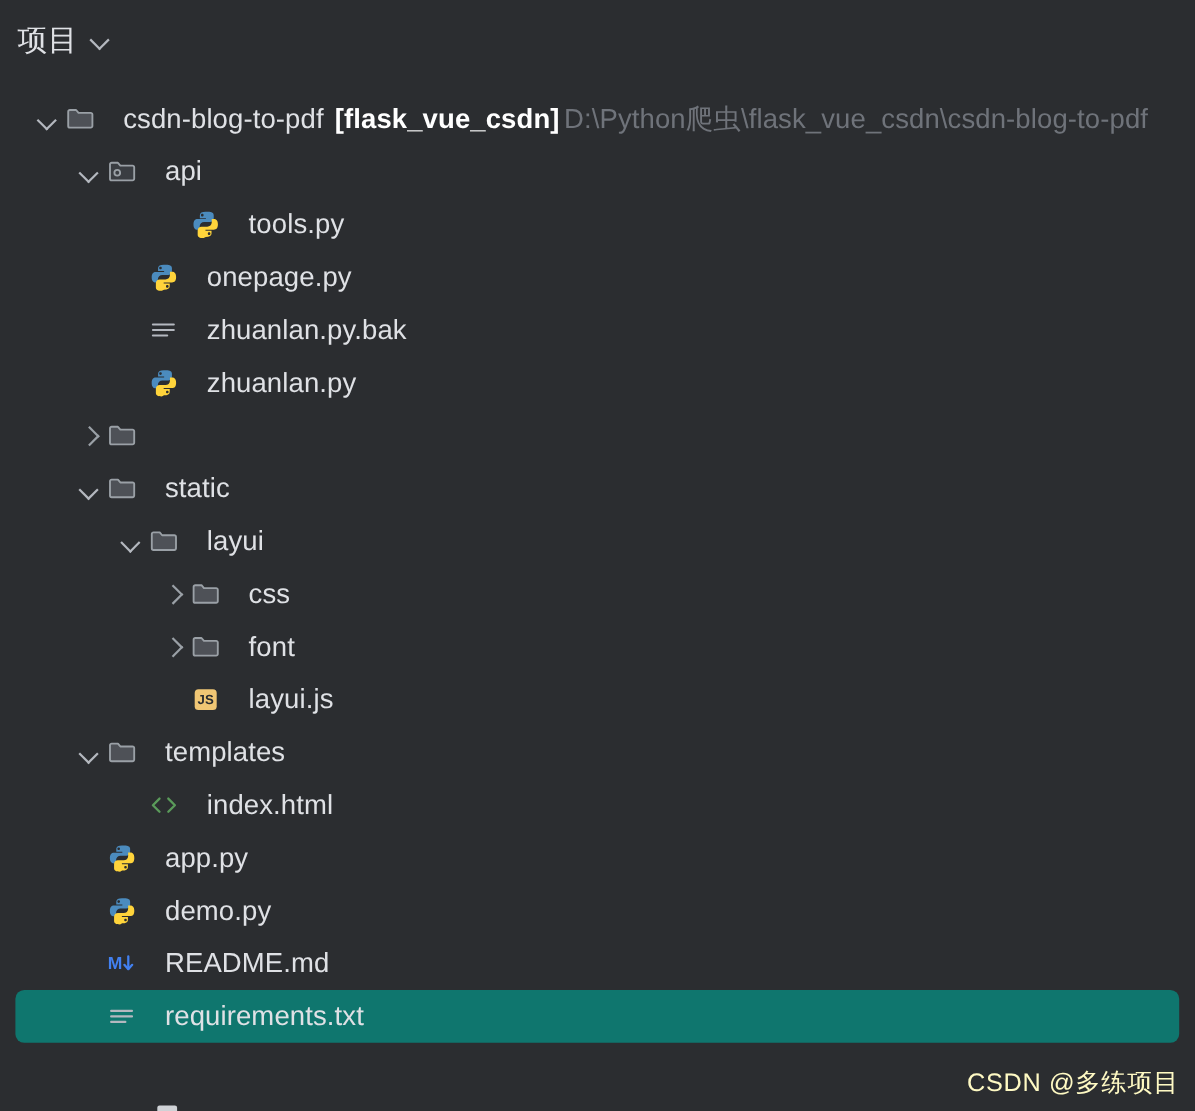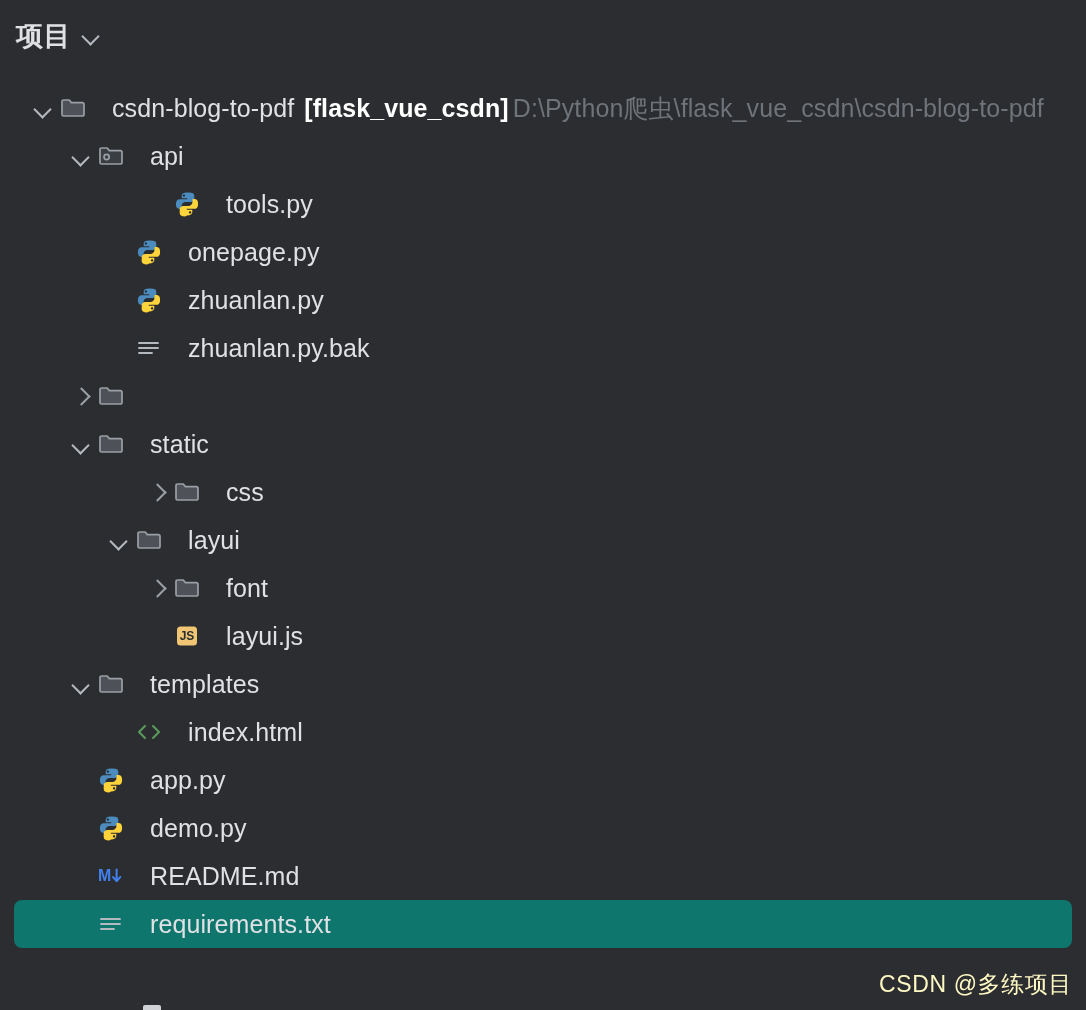--- a/index.html
+++ b/index.html
@@ -28,21 +28,21 @@
   .tw-header {
     height: 72px;
     display: flex;
     align-items: center;
     padding-left: 16px;
     gap: 10px;
     user-select: none;
   }
   .tw-title {
     font-size: 27px;
-    font-weight: 700;
+    font-weight: 400;
     color: #dfe1e5;
     letter-spacing: 0.5px;
     line-height: 1;
     text-align: center;
   }
   .chev-down-hdr {
     width: 22px;
     height: 22px;
     position: relative;
     flex: none;
@@ -220,78 +220,78 @@
             <path d="M14.1 25.4c3.3 0 5.2-1 5.2-3.1v-2.6h-5.5v-0.9h7.6c2.2 0 3.7-1.4 3.7-4.9s-1.5-4.8-3.7-4.8h-1.9v3c0 2.3-1.8 4-4.1 4H10.2c-2 0-3.5 1.5-3.5 3.4v3.8c0 2 1.6 3.1 5.4 3.1zm3-1.8c-0.7 0-1.2-0.5-1.2-1.2s0.5-1.2 1.2-1.2 1.2 0.5 1.2 1.2-0.5 1.2-1.2 1.2z" fill="#ffd43b"></path>
           </svg>
         </span>
         <span class="label">onepage.py</span>
       </div>
       <div class="row">
         <span class="indent" style="width: 90px;"></span>
         <span class="twisty none"></span>
         <span class="icon">
           <svg width="28" height="28" viewBox="0 0 28 28">
-            <path d="M13.9 2.6c-3.3 0-5.2 1-5.2 3.1v2.6h5.5v0.9H6.6C4.4 9.2 2.9 10.6 2.9 14.1s1.5 4.8 3.7 4.8h1.9v-3c0-2.3 1.8-4 4.1-4h5.2c2 0 3.5-1.5 3.5-3.4V5.7c0-2-1.6-3.1-5.4-3.1zm-3 1.8c0.7 0 1.2 0.5 1.2 1.2s-0.5 1.2-1.2 1.2-1.2-0.5-1.2-1.2 0.5-1.2 1.2-1.2z" fill="#4b8bbe"></path>
-            <path d="M14.1 25.4c3.3 0 5.2-1 5.2-3.1v-2.6h-5.5v-0.9h7.6c2.2 0 3.7-1.4 3.7-4.9s-1.5-4.8-3.7-4.8h-1.9v3c0 2.3-1.8 4-4.1 4H10.2c-2 0-3.5 1.5-3.5 3.4v3.8c0 2 1.6 3.1 5.4 3.1zm3-1.8c-0.7 0-1.2-0.5-1.2-1.2s0.5-1.2 1.2-1.2 1.2 0.5 1.2 1.2-0.5 1.2-1.2 1.2z" fill="#ffd43b"></path>
-          </svg>
-        </span>
-        <span class="label">zhuanlan.py</span>
-      </div>
-      <div class="row">
-        <span class="indent" style="width: 90px;"></span>
-        <span class="twisty none"></span>
-        <span class="icon">
-          <svg width="28" height="28" viewBox="0 0 28 28">
             <g stroke="#b4b8bf" stroke-width="1.9" stroke-linecap="round">
               <line x1="4" y1="9" x2="23" y2="9"></line>
               <line x1="4" y1="14" x2="23" y2="14"></line>
               <line x1="4" y1="19" x2="17" y2="19"></line>
             </g>
           </svg>
         </span>
         <span class="label">zhuanlan.py.bak</span>
       </div>
       <div class="row">
+        <span class="indent" style="width: 90px;"></span>
+        <span class="twisty none"></span>
+        <span class="icon">
+          <svg width="28" height="28" viewBox="0 0 28 28">
+            <path d="M13.9 2.6c-3.3 0-5.2 1-5.2 3.1v2.6h5.5v0.9H6.6C4.4 9.2 2.9 10.6 2.9 14.1s1.5 4.8 3.7 4.8h1.9v-3c0-2.3 1.8-4 4.1-4h5.2c2 0 3.5-1.5 3.5-3.4V5.7c0-2-1.6-3.1-5.4-3.1zm-3 1.8c0.7 0 1.2 0.5 1.2 1.2s-0.5 1.2-1.2 1.2-1.2-0.5-1.2-1.2 0.5-1.2 1.2-1.2z" fill="#4b8bbe"></path>
+            <path d="M14.1 25.4c3.3 0 5.2-1 5.2-3.1v-2.6h-5.5v-0.9h7.6c2.2 0 3.7-1.4 3.7-4.9s-1.5-4.8-3.7-4.8h-1.9v3c0 2.3-1.8 4-4.1 4H10.2c-2 0-3.5 1.5-3.5 3.4v3.8c0 2 1.6 3.1 5.4 3.1zm3-1.8c-0.7 0-1.2-0.5-1.2-1.2s0.5-1.2 1.2-1.2 1.2 0.5 1.2 1.2-0.5 1.2-1.2 1.2z" fill="#ffd43b"></path>
+          </svg>
+        </span>
+        <span class="label">zhuanlan.py</span>
+      </div>
+      <div class="row">
         <span class="indent" style="width: 52px;"></span>
         <span class="twisty collapsed"></span>
         <span class="icon">
           <svg width="28" height="28" viewBox="0 0 28 28">
             <path d="M3 7.5 A1.5 1.5 0 0 1 4.5 6 H10.2 L12.4 8.6 H23.5 A1.5 1.5 0 0 1 25 10.1 V20.5 A1.5 1.5 0 0 1 23.5 22 H4.5 A1.5 1.5 0 0 1 3 20.5 Z" fill="#4e5157" stroke="#9aa0a6" stroke-width="1.7" stroke-linejoin="round"></path>
           </svg>
         </span>
       </div>
       <div class="row">
         <span class="indent" style="width: 52px;"></span>
         <span class="twisty expanded"></span>
         <span class="icon">
           <svg width="28" height="28" viewBox="0 0 28 28">
             <path d="M3 7.5 A1.5 1.5 0 0 1 4.5 6 H10.2 L12.4 8.6 H23.5 A1.5 1.5 0 0 1 25 10.1 V20.5 A1.5 1.5 0 0 1 23.5 22 H4.5 A1.5 1.5 0 0 1 3 20.5 Z" fill="#4e5157" stroke="#9aa0a6" stroke-width="1.7" stroke-linejoin="round"></path>
           </svg>
         </span>
         <span class="label">static</span>
+      </div>
+      <div class="row">
+        <span class="indent" style="width: 90px;"></span>
+        <span class="twisty expanded"></span>
+        <span class="icon">
+          <svg width="28" height="28" viewBox="0 0 28 28">
+            <path d="M3 7.5 A1.5 1.5 0 0 1 4.5 6 H10.2 L12.4 8.6 H23.5 A1.5 1.5 0 0 1 25 10.1 V20.5 A1.5 1.5 0 0 1 23.5 22 H4.5 A1.5 1.5 0 0 1 3 20.5 Z" fill="#4e5157" stroke="#9aa0a6" stroke-width="1.7" stroke-linejoin="round"></path>
+          </svg>
+        </span>
+        <span class="label">layui</span>
       </div>
       <div class="row">
         <span class="indent" style="width: 128px;"></span>
         <span class="twisty collapsed"></span>
         <span class="icon">
           <svg width="28" height="28" viewBox="0 0 28 28">
             <path d="M3 7.5 A1.5 1.5 0 0 1 4.5 6 H10.2 L12.4 8.6 H23.5 A1.5 1.5 0 0 1 25 10.1 V20.5 A1.5 1.5 0 0 1 23.5 22 H4.5 A1.5 1.5 0 0 1 3 20.5 Z" fill="#4e5157" stroke="#9aa0a6" stroke-width="1.7" stroke-linejoin="round"></path>
           </svg>
         </span>
         <span class="label">css</span>
-      </div>
-      <div class="row">
-        <span class="indent" style="width: 90px;"></span>
-        <span class="twisty expanded"></span>
-        <span class="icon">
-          <svg width="28" height="28" viewBox="0 0 28 28">
-            <path d="M3 7.5 A1.5 1.5 0 0 1 4.5 6 H10.2 L12.4 8.6 H23.5 A1.5 1.5 0 0 1 25 10.1 V20.5 A1.5 1.5 0 0 1 23.5 22 H4.5 A1.5 1.5 0 0 1 3 20.5 Z" fill="#4e5157" stroke="#9aa0a6" stroke-width="1.7" stroke-linejoin="round"></path>
-          </svg>
-        </span>
-        <span class="label">layui</span>
       </div>
       <div class="row">
         <span class="indent" style="width: 128px;"></span>
         <span class="twisty collapsed"></span>
         <span class="icon">
           <svg width="28" height="28" viewBox="0 0 28 28">
             <path d="M3 7.5 A1.5 1.5 0 0 1 4.5 6 H10.2 L12.4 8.6 H23.5 A1.5 1.5 0 0 1 25 10.1 V20.5 A1.5 1.5 0 0 1 23.5 22 H4.5 A1.5 1.5 0 0 1 3 20.5 Z" fill="#4e5157" stroke="#9aa0a6" stroke-width="1.7" stroke-linejoin="round"></path>
           </svg>
         </span>
         <span class="label">font</span>

